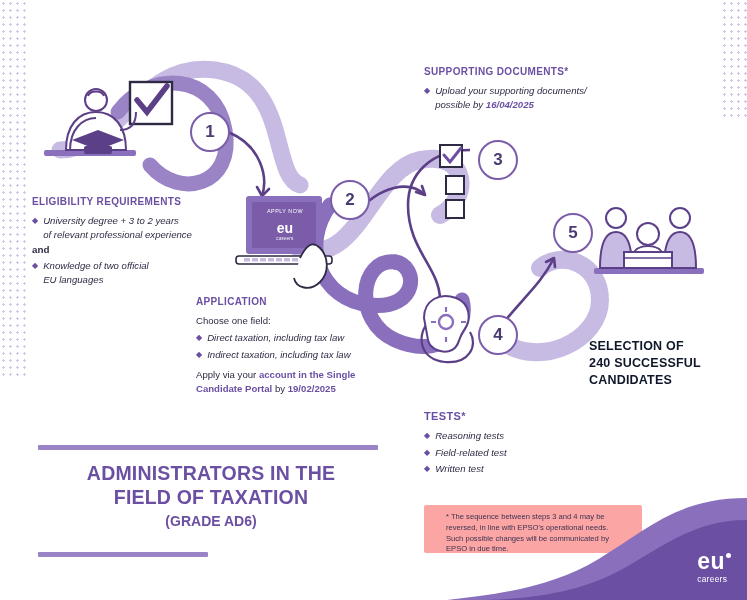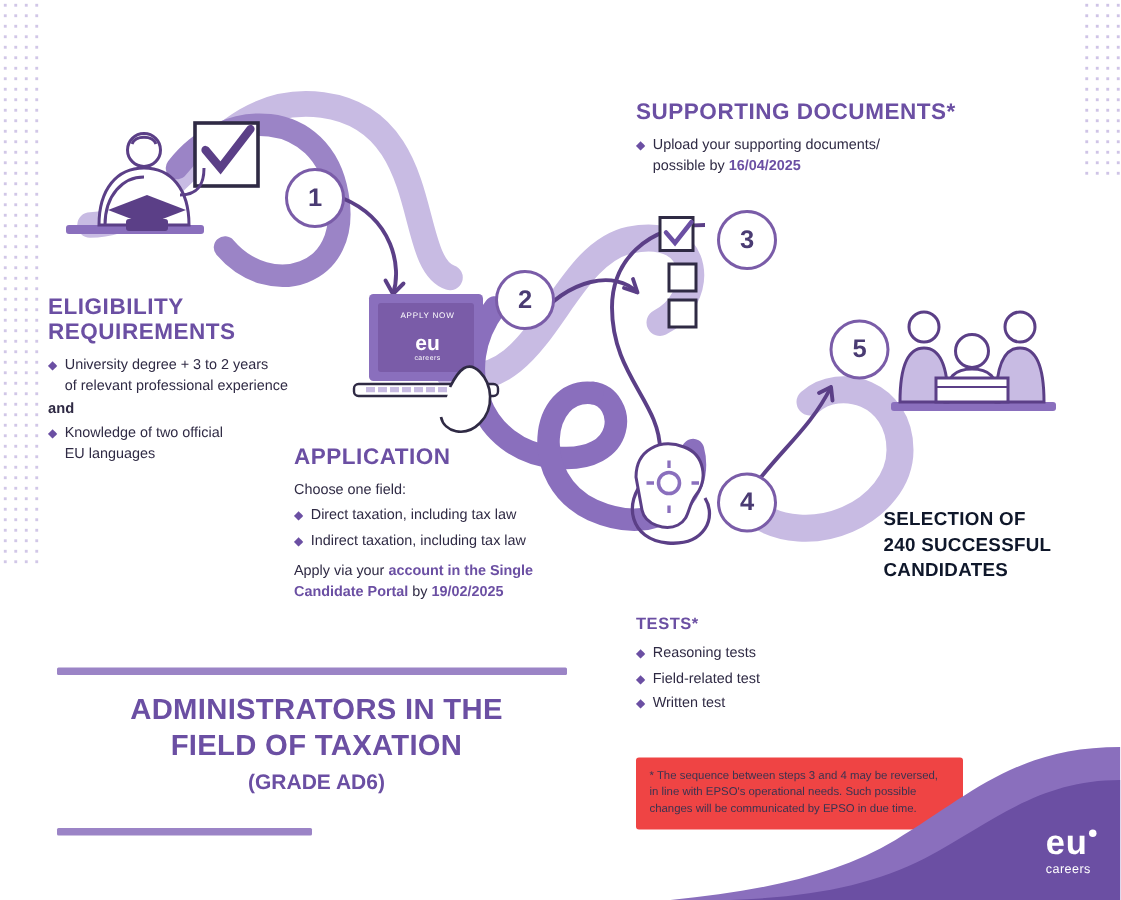--- a/index.html
+++ b/index.html
@@ -40,43 +40,43 @@
     font-size: 19.5px; font-weight: bold; letter-spacing: .2px;
     color: #6b4fa3; line-height: 1.22;
   }
   .title-2 {
     font-size: 14px; font-weight: bold; color: #6b4fa3; margin-top: 3px;
   }
 
   
   .block { position: absolute; }
   .block h3 {
-    margin: 0 0 7px 0; font-size: 15px; font-weight: bold;
+    margin: 0 0 7px 0; font-size: 10px; font-weight: bold;
     letter-spacing: .35px; color: #6b4fa3; text-transform: uppercase;
   }
   .block h3.small { font-size: 11px; }
   .li {
     display: flex; gap: 5px; font-size: 9.6px; line-height: 1.42;
     color: #2f2a44; margin-bottom: 3px;
   }
   .li .dia { color: #6b4fa3; font-size: 8px; line-height: 1.7; }
-  .li .txt { flex: 1; }
+  .li .txt { flex: 1; font-style: italic; }
   .plain { font-size: 9.6px; line-height: 1.45; color: #2f2a44; margin-bottom: 3px; }
   .bold-and { font-size: 9.8px; font-weight: bold; color: #2f2a44; margin: 2px 0 4px 0; }
   .hl { color: #6b4fa3; font-weight: bold; }
   .sel-title {
     font-size: 12.5px; font-weight: bold; color: #0f172a;
     line-height: 1.35; letter-spacing: .2px; margin-left: 23px;
   }
 
   
   .footnote {
     position: absolute; left: 424px; top: 505px; width: 218px; height: 48px;
-    background: #ef4444; border-radius: 2px;
-    padding: 7px 9px; font-size: 7.6px; line-height: 1.42; color: #3a3350;
+    background: #fca5a5; border-radius: 2px;
+    padding: 7px 22px; font-size: 7.6px; line-height: 1.42; color: #3a3350;
   }
 
   
   .step {
     position: absolute; width: 40px; height: 40px; border-radius: 50%;
     background: #ffffff; border: 2.4px solid #7a5ca8;
     display: flex; align-items: center; justify-content: center;
     font-size: 17px; font-weight: bold; color: #4a3b73;
     z-index: 6;
   }

